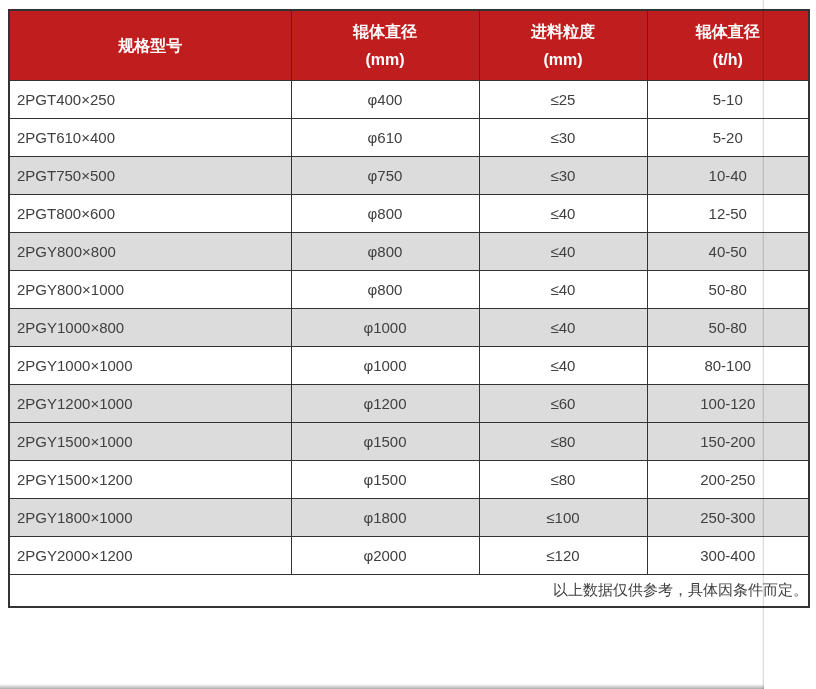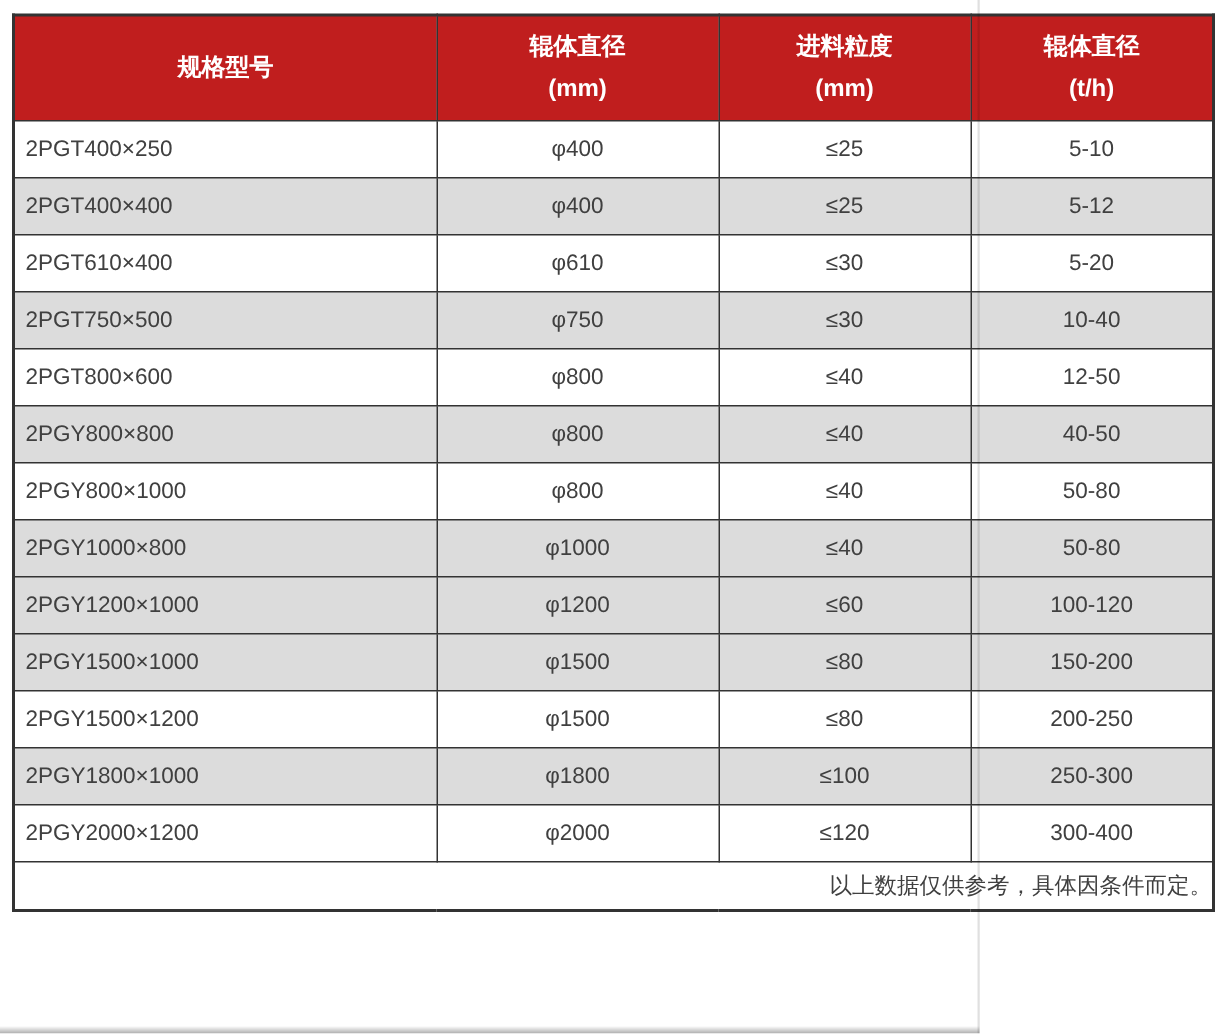--- a/index.html
+++ b/index.html
@@ -6,21 +6,21 @@
     --header-bg:#C01E1E;
     --header-text:#FFFFFF;
     --row-bg:#FFFFFF;
     --row-alt-bg:#DCDCDC;
     --border:#333333;
     --text:#404040;
   }
   *{margin:0;padding:0;box-sizing:border-box;}
   html,body{width:816px;height:689px;background:#FFFFFF;overflow:hidden;
     font-family:"Liberation Sans","DejaVu Sans",sans-serif;}
-  .page{position:relative;width:653px;height:689px;background:#FFFFFF;}
+  .page{position:relative;width:764px;height:689px;background:#FFFFFF;}
 
   table.spec-table{
     position:absolute;left:8px;top:9px;width:800px;
     border-collapse:collapse;table-layout:fixed;
     border:2px solid var(--border);
   }
   .spec-table col.c1{width:282px;}
   .spec-table col.c2{width:188px;}
   .spec-table col.c3{width:168px;}
   .spec-table col.c4{width:162px;}
@@ -87,26 +87,20 @@
         </th>
       </tr>
     </thead>
     <tbody>
         <tr>
           <td>2PGT400×250</td>
           <td>φ400</td>
           <td>≤25</td>
           <td>5-10</td>
         </tr>
-        <tr class="alt">
-          <td>2PGT400×400</td>
-          <td>φ400</td>
-          <td>≤25</td>
-          <td>5-12</td>
-        </tr>
         <tr>
           <td>2PGT610×400</td>
           <td>φ610</td>
           <td>≤30</td>
           <td>5-20</td>
         </tr>
         <tr class="alt">
           <td>2PGT750×500</td>
           <td>φ750</td>
           <td>≤30</td>
@@ -128,20 +122,26 @@
           <td>2PGY800×1000</td>
           <td>φ800</td>
           <td>≤40</td>
           <td>50-80</td>
         </tr>
         <tr class="alt">
           <td>2PGY1000×800</td>
           <td>φ1000</td>
           <td>≤40</td>
           <td>50-80</td>
+        </tr>
+        <tr>
+          <td>2PGY1000×1000</td>
+          <td>φ1000</td>
+          <td>≤40</td>
+          <td>80-100</td>
         </tr>
         <tr class="alt">
           <td>2PGY1200×1000</td>
           <td>φ1200</td>
           <td>≤60</td>
           <td>100-120</td>
         </tr>
         <tr class="alt">
           <td>2PGY1500×1000</td>
           <td>φ1500</td>

